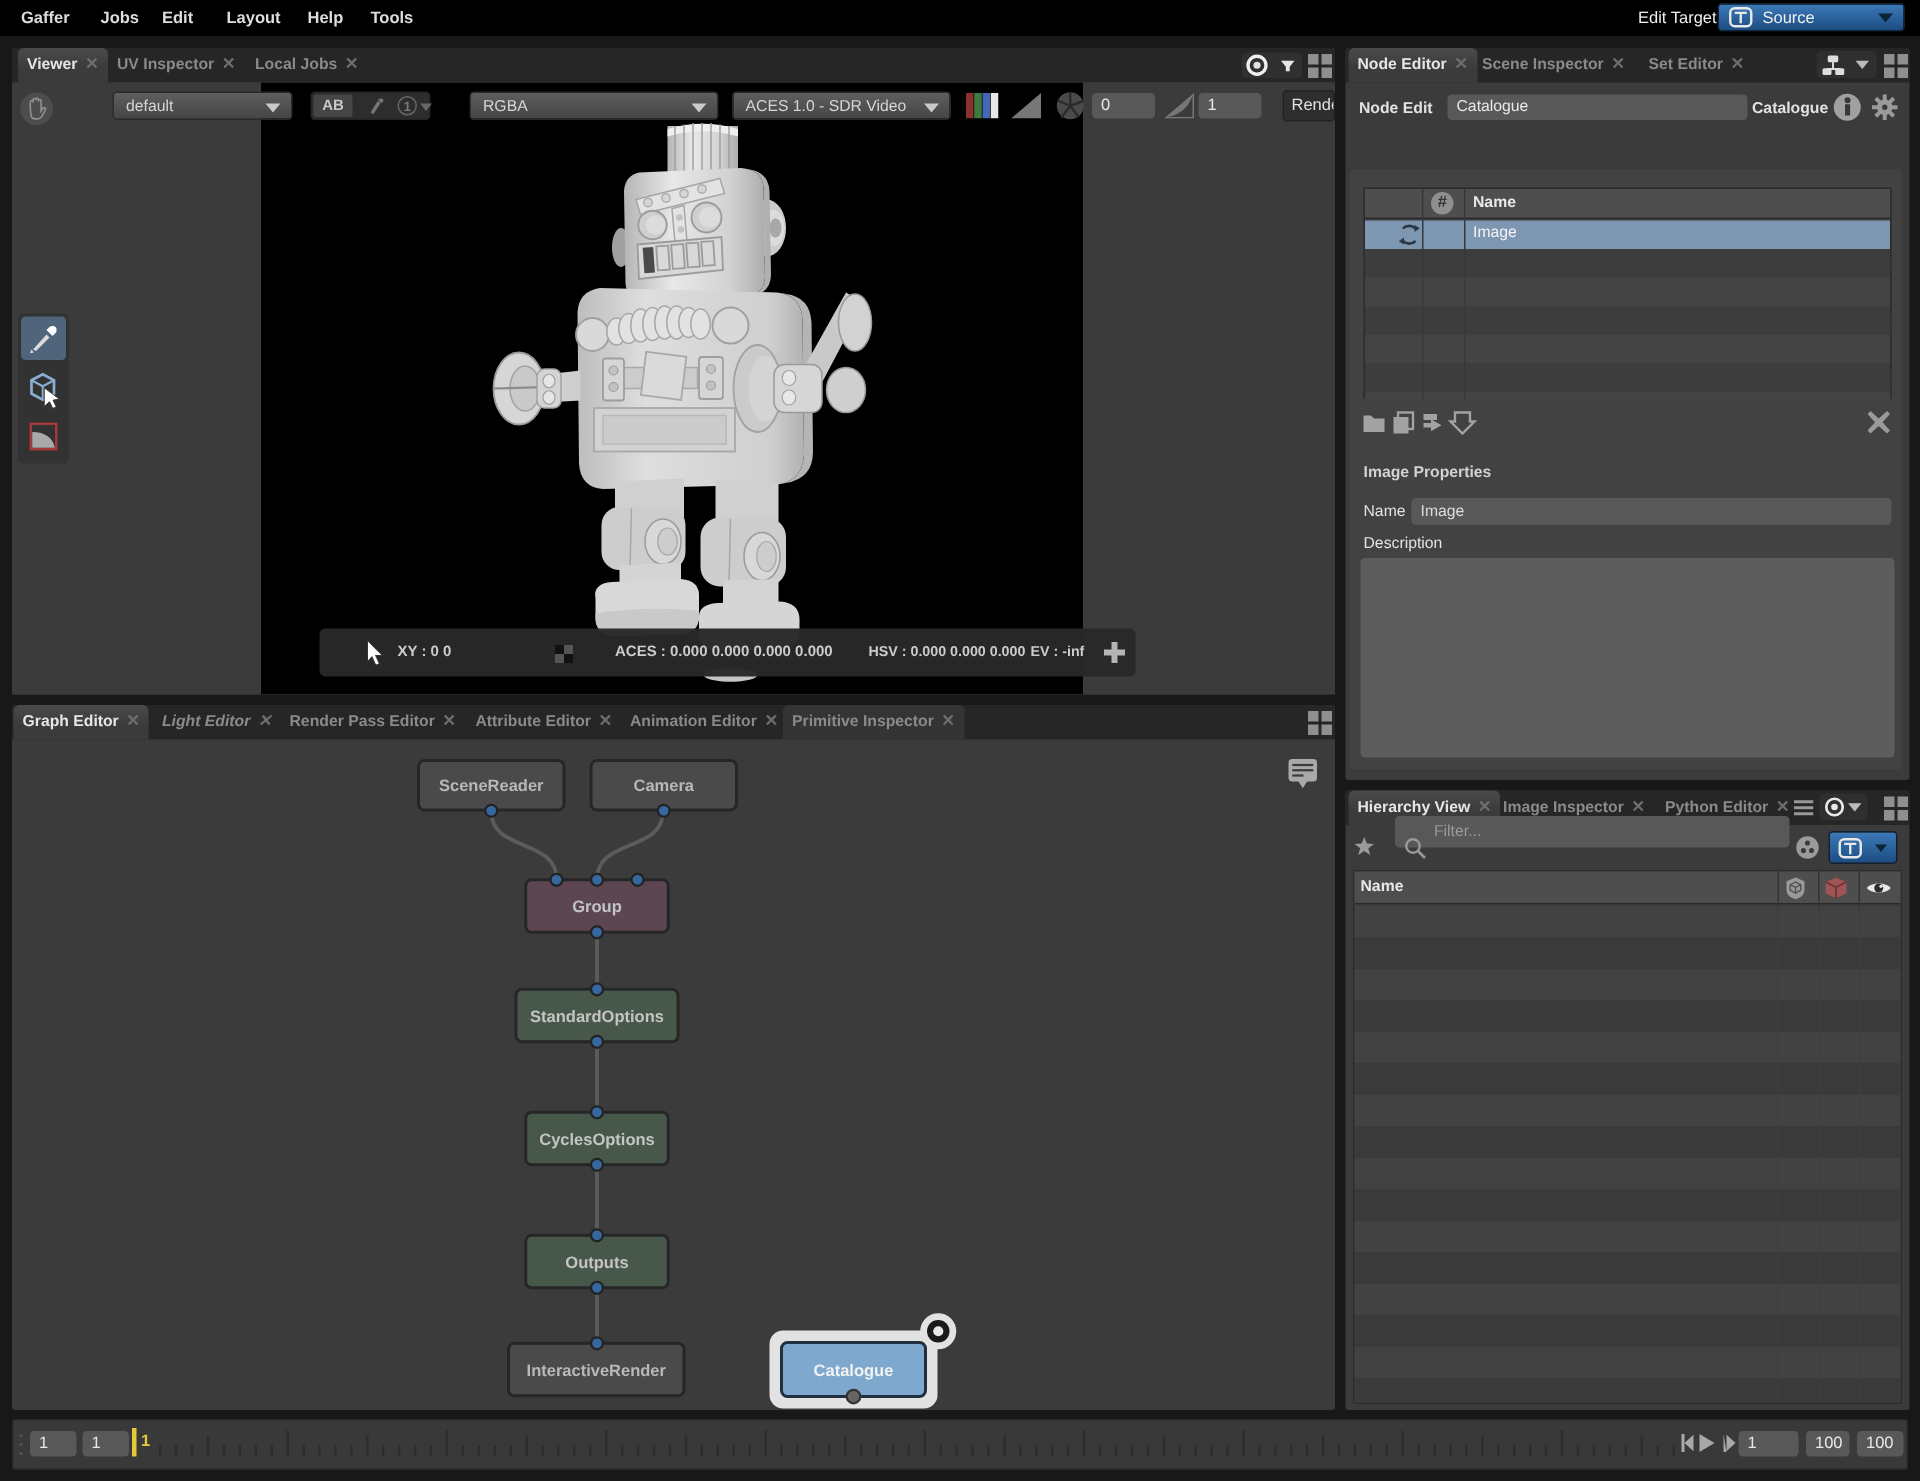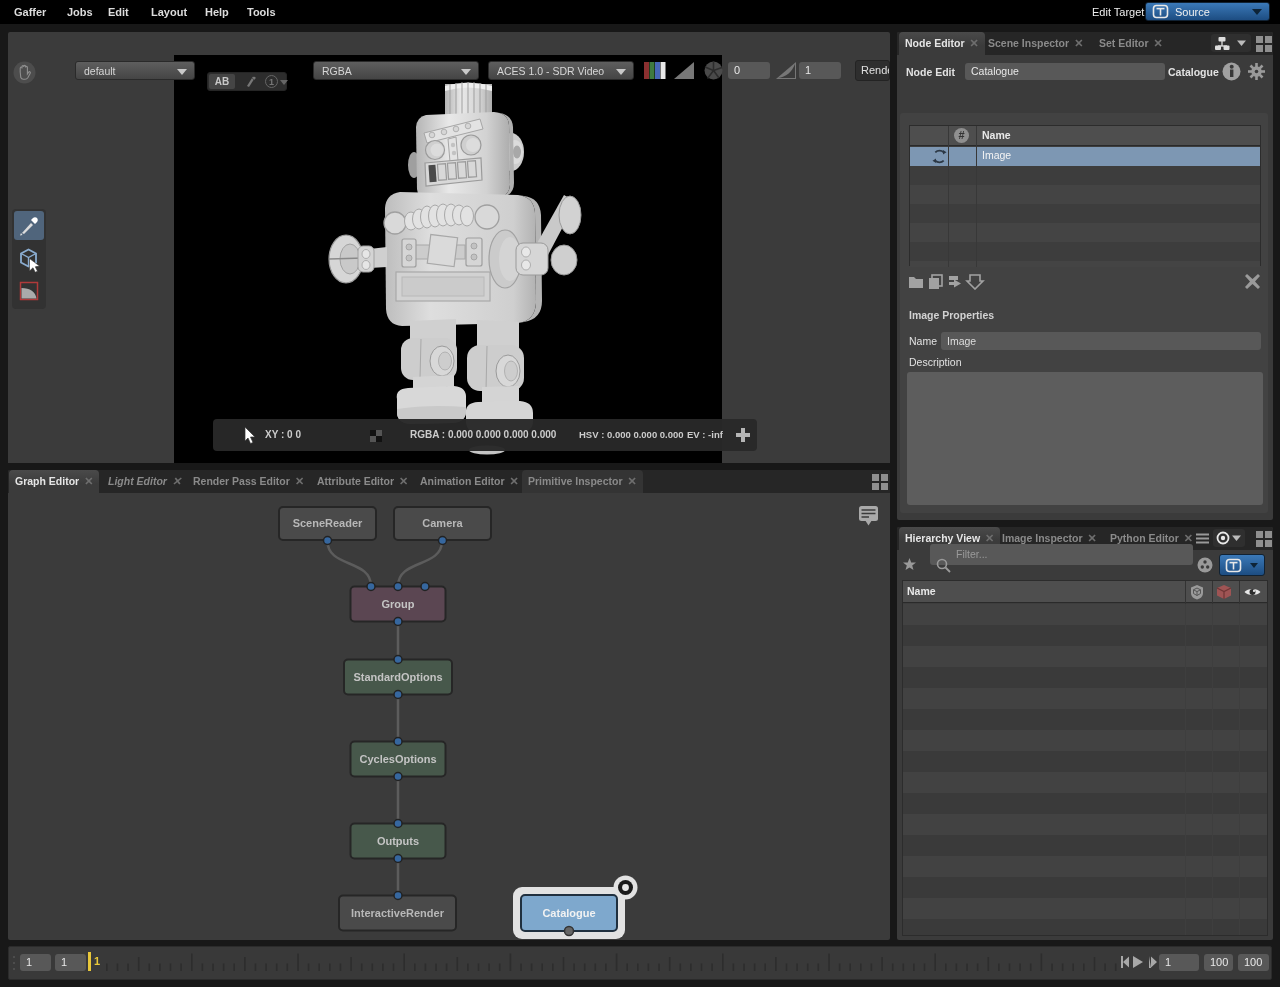--- a/index.html
+++ b/index.html
@@ -38,20 +38,38 @@
       <rect x="1.5" y="1.5" width="14" height="12" rx="3" fill="none" stroke="#e8e8e8" stroke-width="1.6"></rect>
       <line x1="4.5" y1="4.6" x2="12.5" y2="4.6" stroke="#e8e8e8" stroke-width="1.6"></line>
       <line x1="8.5" y1="4.6" x2="8.5" y2="11.5" stroke="#e8e8e8" stroke-width="1.6"></line>
     </svg>
     <span class="lbl" style="left:29px;top:3px;color:#f0f0f0;font-size:11px;">Source</span>
     <div style="position:absolute;right:7px;top:6px;width:0;height:0;border-left:5px solid transparent;border-right:5px solid transparent;border-top:6px solid #0e2437;"></div>
   </div>
 </div>
 
 <div class="panel" style="left:8px;top:32px;width:882px;height:431px;">
+  <div class="tabbar">
+    <div class="tab active" style="left:4px;">Viewer<span class="x">✕</span></div>
+    <div class="tab" style="left:64px;">UV Inspector<span class="x">✕</span></div>
+    <div class="tab" style="left:156px;">Local Jobs<span class="x">✕</span></div>
+
+    <div class="abs" style="right:22px;top:3px;width:40px;height:17px;background:#303030;border-radius:3px;"></div>
+    <svg class="abs" style="right:24px;top:4px;" width="36" height="15" viewBox="0 0 36 15">
+      <circle cx="8" cy="7.5" r="6" fill="none" stroke="#f0f0f0" stroke-width="2.2"></circle>
+      <circle cx="8" cy="7.5" r="2.4" fill="#e0e0e0"></circle>
+      <path d="M 24 4.5 L 33 4.5 L 29.8 8.5 L 29.8 11.5 L 27.2 11.5 L 27.2 8.5 Z" fill="#e8e8e8"></path>
+    </svg>
+    <div class="gridicon" style="right:2px;top:4px;">
+      <div style="left:0;top:0;"></div>
+          <div style="left:9px;top:0;"></div>
+      <div style="left:0;top:9px;"></div>
+          <div style="left:9px;top:9px;"></div>
+    </div>
+  </div>
 
   <div class="abs" style="left:0;top:23px;width:882px;height:408px;background:#3b3b3b;overflow:hidden;">
     <div class="abs" style="left:166px;top:0;width:548px;height:408px;background:#000;overflow:hidden;">
       <svg width="548" height="408" viewBox="0 0 548 408">
         <defs>
           <linearGradient id="gv" x1="0" y1="0" x2="1" y2="0">
             <stop offset="0" stop-color="#b5b5b5"></stop>
                 <stop offset="0.35" stop-color="#e8e8e8"></stop>
                 <stop offset="0.75" stop-color="#d2d2d2"></stop>
                 <stop offset="1" stop-color="#adadad"></stop>
@@ -201,21 +219,21 @@
           </svg>
     </div>
     <div class="abs" style="left:6px;top:222px;width:30px;height:29px;">
       <svg width="30" height="29" viewBox="0 0 30 29">
             <rect x="6.5" y="5.5" width="17" height="17" fill="none" stroke="#b03a3a" stroke-width="1.5"></rect>
             <path d="M7.5 21.5 L7.5 11 C16 11 21.5 15 22.5 21.5 Z" fill="#aaa"></path>
           </svg>
     </div>
 
     <div class="dd" style="left:67px;top:6px;width:120px;height:19px;">default<span class="arr"></span></div>
-    <div class="abs" style="left:199px;top:17px;width:80px;height:19px;background:#2d2d2d;border-radius:3px;border:1px solid #252525;">
+    <div class="abs" style="left:199px;top:6px;width:80px;height:19px;background:#2d2d2d;border-radius:3px;border:1px solid #252525;">
       <div class="abs" style="left:1px;top:1px;width:26px;height:15px;background:#454545;border-radius:2px;color:#c8c8c8;font-size:10px;font-weight:bold;text-align:center;line-height:15px;">AB</div>
       <svg class="abs" style="left:30px;top:1px;" width="24" height="16" viewBox="0 0 24 16">
             <path d="M9 12 L14 4 L15.5 6 L11 13 Z" fill="#777"></path>
             <path d="M14 3 L16 6 L17.5 4.5 C18 3.5 17 2.5 16 2.8 Z" fill="#777"></path>
           </svg>
       <div class="abs" style="left:57px;top:2px;width:13px;height:13px;border-radius:50%;border:1.5px solid #666;color:#777;font-size:9px;font-weight:bold;text-align:center;line-height:13px;">1</div>
       <div class="abs" style="left:72px;top:7px;width:0;height:0;border-left:4px solid transparent;border-right:4px solid transparent;border-top:5px solid #666;"></div>
     </div>
     <div class="dd" style="left:305px;top:6px;width:166px;height:19px;">RGBA<span class="arr"></span></div>
     <div class="dd" style="left:480px;top:6px;width:146px;height:19px;">ACES 1.0 - SDR Video<span class="arr"></span></div>
@@ -251,21 +269,21 @@
       <svg class="abs" style="left:30px;top:7px;" width="14" height="18" viewBox="0 0 14 18">
             <path d="M2 1 L12 11 L7.5 11 L10 16.5 L7.5 17.5 L5 12 L2 15 Z" fill="#fff" stroke="#333" stroke-width="0.7"></path>
           </svg>
       <span class="lbl bold" style="left:52px;top:10px;color:#ccc;font-size:10px;">XY : 0 0</span>
       <svg class="abs" style="left:157px;top:11px;" width="12" height="12" viewBox="0 0 12 12">
             <rect width="6" height="6" fill="#111"></rect>
             <rect x="6" width="6" height="6" fill="#555"></rect>
             <rect y="6" width="6" height="6" fill="#555"></rect>
             <rect x="6" y="6" width="6" height="6" fill="#111"></rect>
           </svg>
-      <span class="lbl bold" style="left:197px;top:10px;color:#ccc;font-size:10px;">RGBA : 0.000 0.000 0.000 0.000</span>
+      <span class="lbl bold" style="left:197px;top:10px;color:#ccc;font-size:10px;">ACES : 0.000 0.000 0.000 0.000</span>
       <span class="lbl bold" style="left:366px;top:10px;color:#ccc;font-size:9.5px;">HSV : 0.000 0.000 0.000</span>
       <span class="lbl bold" style="left:474px;top:10px;color:#ccc;font-size:9.5px;">EV : -inf</span>
       <svg class="abs" style="left:521px;top:7px;" width="18" height="18" viewBox="0 0 18 18">
             <path d="M7 2 L11 2 L11 7 L16 7 L16 11 L11 11 L11 16 L7 16 L7 11 L2 11 L2 7 L7 7 Z" fill="#b5b5b5"></path>
           </svg>
     </div>
   </div>
 </div>
 
 <div class="panel" style="left:8px;top:470px;width:882px;height:470px;">

